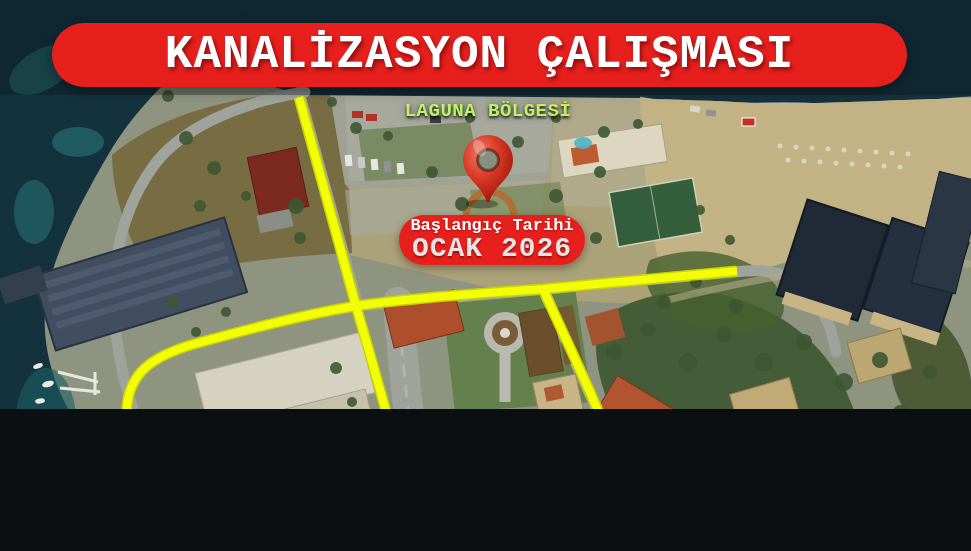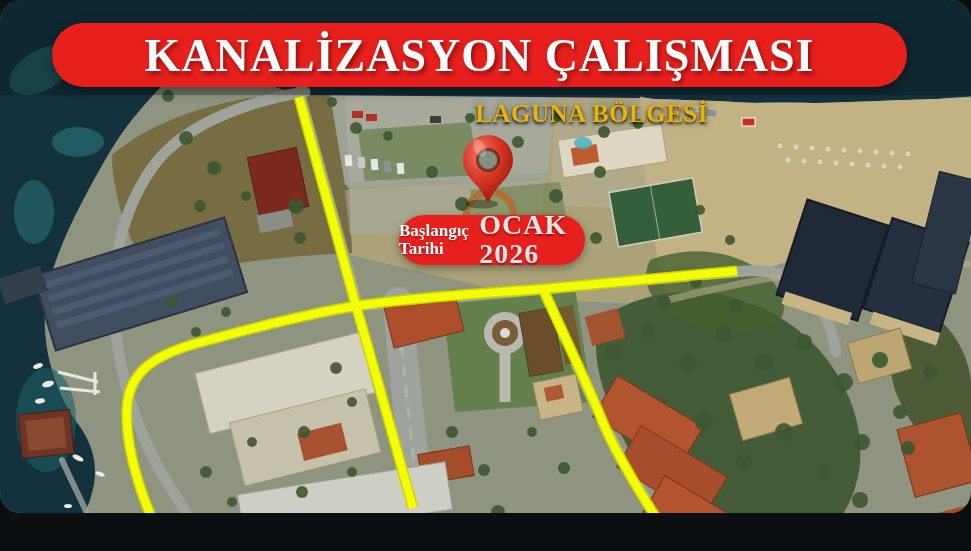--- a/index.html
+++ b/index.html
@@ -1,30 +1,30 @@
 <!DOCTYPE html>
 <html><head>
 <meta charset="utf-8">
 <style>
   html,body{margin:0;padding:0;background:#0c0f12;}
-  .stage{position:relative;width:971px;height:513px;overflow:hidden;
-         font-family:Liberation Serif, serif;border-radius:21px;-webkit-font-smoothing:antialiased;}
+  .stage{position:relative;width:971px;height:409px;overflow:hidden;
+         font-family:Liberation Mono, monospace;-webkit-font-smoothing:antialiased;}
   .stage svg{display:block;}
   #map-bg{position:absolute;inset:0;z-index:0;}
   .banner{position:absolute;left:52px;top:23px;width:855px;height:64px;border-radius:32px;
           display:flex;align-items:center;justify-content:center;z-index:4;
           box-shadow:0 4px 12px rgba(0,0,0,.35);}
   .banner span{color:#fff;font-weight:bold;font-size:46px;letter-spacing:1px;white-space:nowrap;
                text-shadow:2px 3px 4px rgba(60,0,0,.55);}
-  .region{position:absolute;left:268px;top:100px;width:440px;text-align:right;z-index:3;
-          color:#eab308;font-weight:bold;font-size:25px;letter-spacing:.5px;
+  .region{position:absolute;left:268px;top:100px;width:440px;text-align:center;z-index:3;
+          color:#bef264;font-weight:bold;font-size:19px;letter-spacing:.5px;
           text-shadow:0 2px 3px rgba(0,0,0,.85),0 0 8px rgba(0,0,0,.45);}
   .pin{position:absolute;left:458px;top:131px;width:60px;height:80px;z-index:3;}
   .badge{position:absolute;left:399px;top:215px;width:186px;height:50px;border-radius:25px;
-         display:flex;flex-direction:row;align-items:center;justify-content:center;z-index:3;
+         display:flex;flex-direction:column;align-items:center;justify-content:center;z-index:3;
          box-shadow:0 3px 8px rgba(0,0,0,.35);}
   .badge .lbl{color:#fff;font-weight:bold;font-size:17px;line-height:1.05;
               text-shadow:0 1px 2px rgba(80,0,0,.5);}
   .badge .dt{color:#e5e5e5;font-weight:bold;font-size:28px;line-height:1.02;letter-spacing:1px;
              text-shadow:0 2px 2px rgba(80,0,0,.5);}
   .route-casing{fill:none;stroke:#c9d400;stroke-width:11;stroke-linejoin:round;stroke-linecap:butt;}
   .route-line{fill:none;stroke:#f2fd06;stroke-width:8;stroke-linejoin:round;stroke-linecap:butt;}
   .road{fill:none;stroke:#9ea39b;stroke-linecap:round;}
 </style>
 </head>

